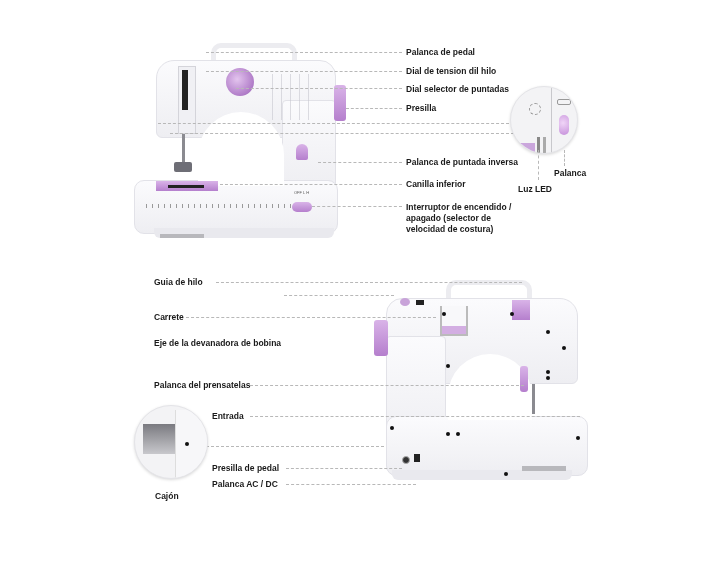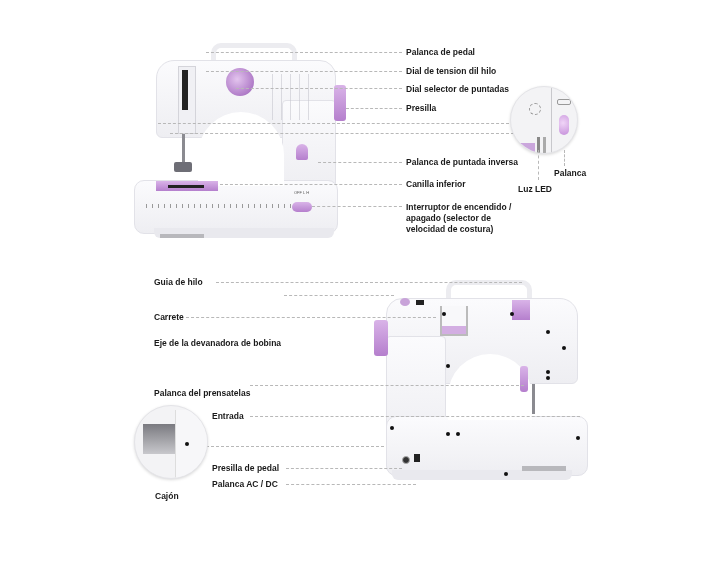--- a/index.html
+++ b/index.html
@@ -135,21 +135,21 @@
   <div class="dash" style="left:186px;top:67px;width:250px;"></div>
   <div class="dash" style="left:250px;top:135px;width:274px;"></div>
   <div class="dash" style="left:250px;top:166px;width:330px;"></div>
   <div class="dash" style="left:206px;top:196px;width:178px;"></div>
   <div class="dash" style="left:286px;top:218px;width:116px;"></div>
   <div class="dash" style="left:286px;top:234px;width:130px;"></div>
 
   <div class="lbl" style="left:154px;top:27px;">Guia de hilo</div>
   <div class="lbl" style="left:154px;top:40px;margin-top:48px;">Eje de la devanadora de bobina</div>
   <div class="lbl" style="left:154px;top:62px;">Carrete</div>
-  <div class="lbl" style="left:154px;top:138px;">Palanca del prensatelas</div>
+  <div class="lbl" style="left:154px;top:130px;">Palanca del prensatelas</div>
   <div class="lbl" style="left:212px;top:161px;">Entrada</div>
   <div class="lbl" style="left:212px;top:213px;">Presilla de pedal</div>
   <div class="lbl" style="left:212px;top:229px;">Palanca AC / DC</div>
 
   <div class="circle-inset" style="left:134px;top:155px;width:72px;height:72px;">
     <div class="abs" style="left:8px;top:18px;width:34px;height:30px;background:linear-gradient(180deg,#7a7a80,#c8c8cc);"></div>
     <div class="abs" style="left:40px;top:4px;width:32px;height:68px;background:#f7f7f9;border-left:1px solid #ddd;"></div>
     <div class="dot" style="left:50px;top:36px;"></div>
   </div>
   <div class="lbl" style="left:155px;top:241px;">Cajón</div>

